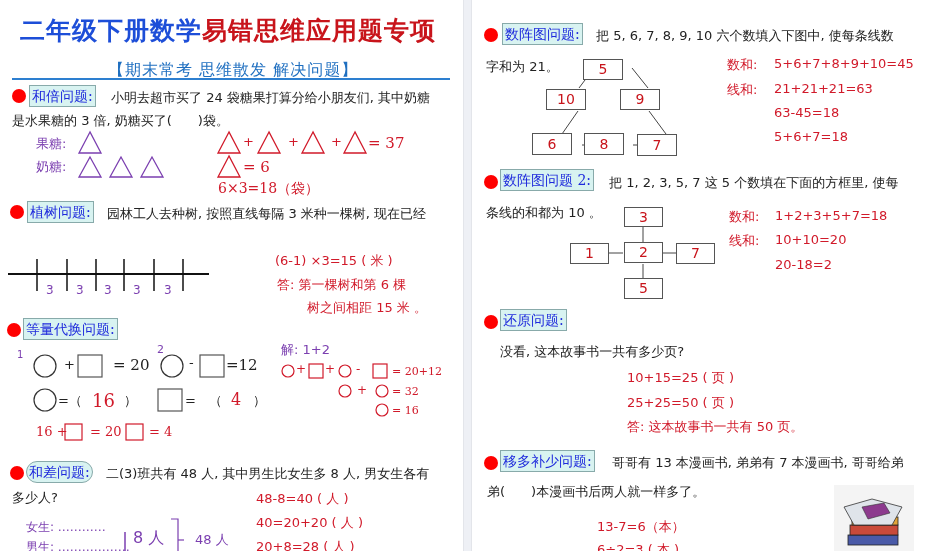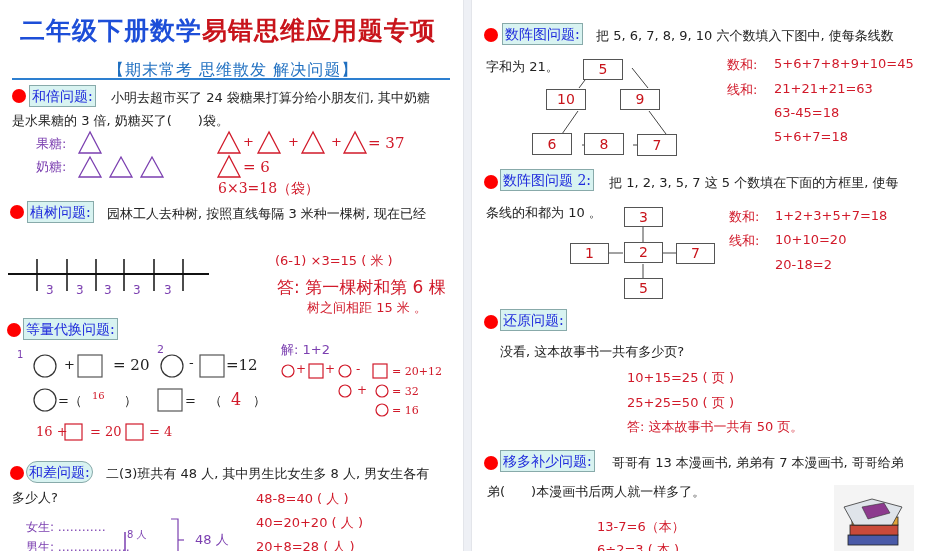--- a/index.html
+++ b/index.html
@@ -76,41 +76,41 @@
     <line x1="117" y1="2" x2="117" y2="34" stroke="#111" stroke-width="1.5"></line>
     <line x1="147" y1="2" x2="147" y2="34" stroke="#111" stroke-width="1.5"></line>
     <line x1="176" y1="2" x2="176" y2="34" stroke="#111" stroke-width="1.5"></line>
   </svg>
   <div class="abs purple" style="left:46px; top:283px; font-size:12px;">3</div>
   <div class="abs purple" style="left:76px; top:283px; font-size:12px;">3</div>
   <div class="abs purple" style="left:104px; top:283px; font-size:12px;">3</div>
   <div class="abs purple" style="left:133px; top:283px; font-size:12px;">3</div>
   <div class="abs purple" style="left:164px; top:283px; font-size:12px;">3</div>
   <div class="abs red-t" style="left:275px; top:252px; font-size:13px;">(6-1) ×3=15 ( 米 )</div>
-  <div class="abs red-t" style="left:277px; top:276px; font-size:17px;">答: 第一棵树和第 6 棵</div>
+  <div class="abs red-t" style="left:277px; top:276px; font-size:13px;">答: 第一棵树和第 6 棵</div>
   <div class="abs red-t" style="left:307px; top:299px; font-size:13px;">树之间相距 15 米 。</div>
 
   <div class="bullet" style="left:7px; top:323px;"></div>
   <div class="label-box" style="left:23px; top:318px;">等量代换问题:</div>
   <div class="abs purple" style="left:17px; top:349px; font-size:10px;">1</div>
   <div class="abs purple" style="left:157px; top:343px; font-size:11px;">2</div>
   <svg width="240" height="80" style="left:30px; top:353px;">
     <circle cx="15" cy="13" r="11" fill="none" stroke="#333" stroke-width="1.2"></circle>
     <rect x="48" y="2" width="24" height="22" fill="none" stroke="#555" stroke-width="1.2"></rect>
     <circle cx="142" cy="13" r="11" fill="none" stroke="#333" stroke-width="1.2"></circle>
     <rect x="170" y="2" width="24" height="22" fill="none" stroke="#555" stroke-width="1.2"></rect>
     <circle cx="15" cy="47" r="11" fill="none" stroke="#333" stroke-width="1.2"></circle>
     <rect x="128" y="36" width="24" height="22" fill="none" stroke="#555" stroke-width="1.2"></rect>
   </svg>
   <div class="abs body-text" style="left:64px; top:357px;">+</div>
   <div class="abs body-text" style="left:113px; top:356px; font-family:'DejaVu Serif',serif; font-size:15px;">= 20</div>
   <div class="abs body-text" style="left:189px; top:355px;">-</div>
   <div class="abs body-text" style="left:226px; top:356px; font-family:'DejaVu Serif',serif; font-size:15px;">=12</div>
   <div class="abs body-text" style="left:58px; top:392px; font-size:13px;">=（</div>
-  <div class="abs red-t" style="left:92px; top:390px; font-family:'DejaVu Serif',serif; font-size:10px;">16</div>
+  <div class="abs red-t" style="left:92px; top:390px; font-family:'DejaVu Serif',serif; font-size:18px;">16</div>
   <div class="abs body-text" style="left:124px; top:392px; font-size:13px;">）</div>
   <div class="abs body-text" style="left:185px; top:392px; font-size:13px;">=　（</div>
   <div class="abs red-t" style="left:231px; top:390px; font-family:'DejaVu Serif',serif; font-size:16px;">4</div>
   <div class="abs body-text" style="left:253px; top:392px; font-size:13px;">）</div>
   <div class="abs red-t" style="left:36px; top:424px; font-family:'DejaVu Serif',serif; font-size:13px;">16 +</div>
   <svg width="140" height="20" style="left:64px; top:423px;">
     <rect x="1" y="1" width="17" height="16" fill="none" stroke="#d11a2a" stroke-width="1.2"></rect>
     <rect x="62" y="1" width="17" height="16" fill="none" stroke="#d11a2a" stroke-width="1.2"></rect>
   </svg>
   <div class="abs red-t" style="left:90px; top:424px; font-family:'DejaVu Serif',serif; font-size:13px;">= 20</div>
@@ -138,21 +138,21 @@
   <div class="label-box" style="left:26px; top:461px;border-radius:11px;">和差问题:</div>
   <div class="abs body-text" style="left:106px; top:465px;">二(3)班共有 48 人, 其中男生比女生多 8 人, 男女生各有</div>
   <div class="abs body-text" style="left:12px; top:489px;">多少人?</div>
   <div class="abs purple" style="left:26px; top:519px; font-size:12px;">女生: …………</div>
   <div class="abs purple" style="left:26px; top:539px; font-size:12px;">男生: ………………</div>
   <svg width="70" height="40" style="left:122px; top:518px;">
     <line x1="3" y1="14" x2="3" y2="40" stroke="#7b3fb0" stroke-width="1.5"></line>
     <path d="M49 1 L56 1 L56 40" fill="none" stroke="#7b3fb0" stroke-width="1.2"></path>
     <line x1="56" y1="22" x2="62" y2="22" stroke="#7b3fb0" stroke-width="1.2"></line>
   </svg>
-  <div class="abs purple" style="left:127px; top:528px; font-size:10px;">8 人</div>
+  <div class="abs purple" style="left:133px; top:528px; font-size:16px;">8 人</div>
   <div class="abs purple" style="left:195px; top:531px; font-size:13px;">48 人</div>
   <div class="abs red-t" style="left:256px; top:490px; font-size:13px;">48-8=40 ( 人 )</div>
   <div class="abs red-t" style="left:256px; top:514px; font-size:13px;">40=20+20 ( 人 )</div>
   <div class="abs red-t" style="left:256px; top:538px; font-size:13px;">20+8=28 ( 人 )</div>
 </div>
 
 <div id="divider"></div>
 
 <div id="page-right" class="page">
 

